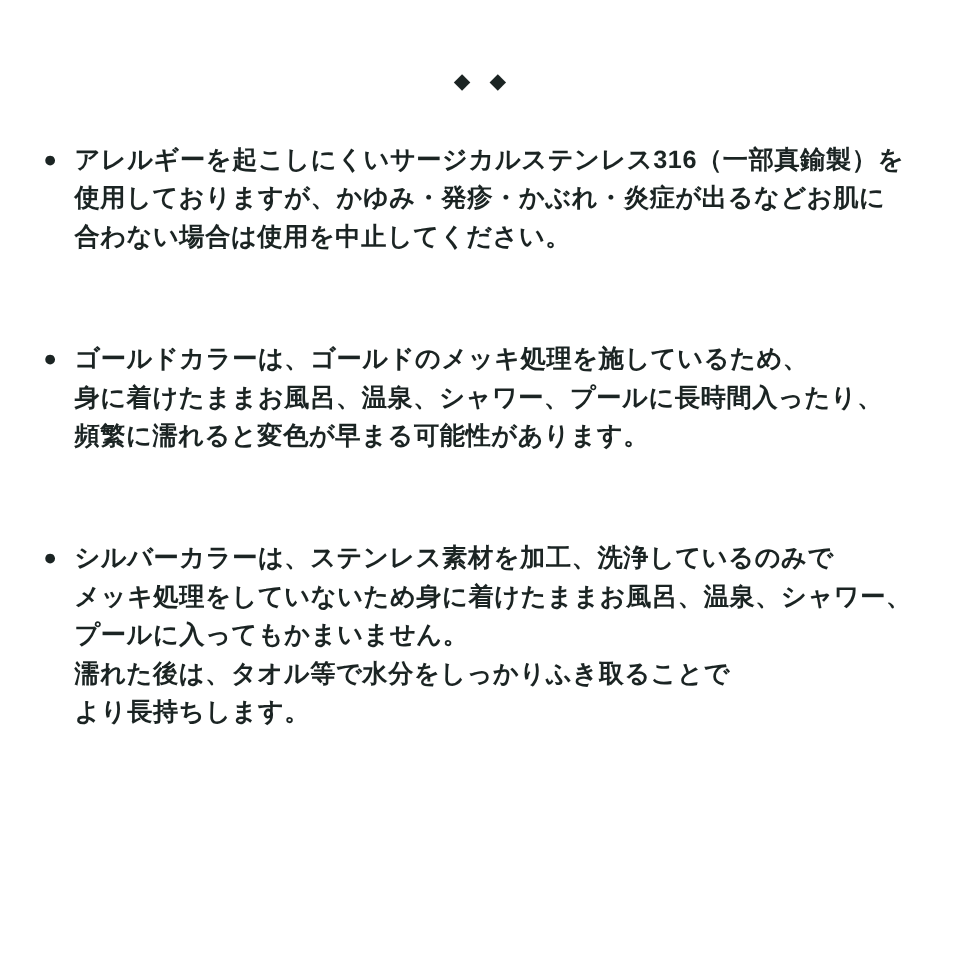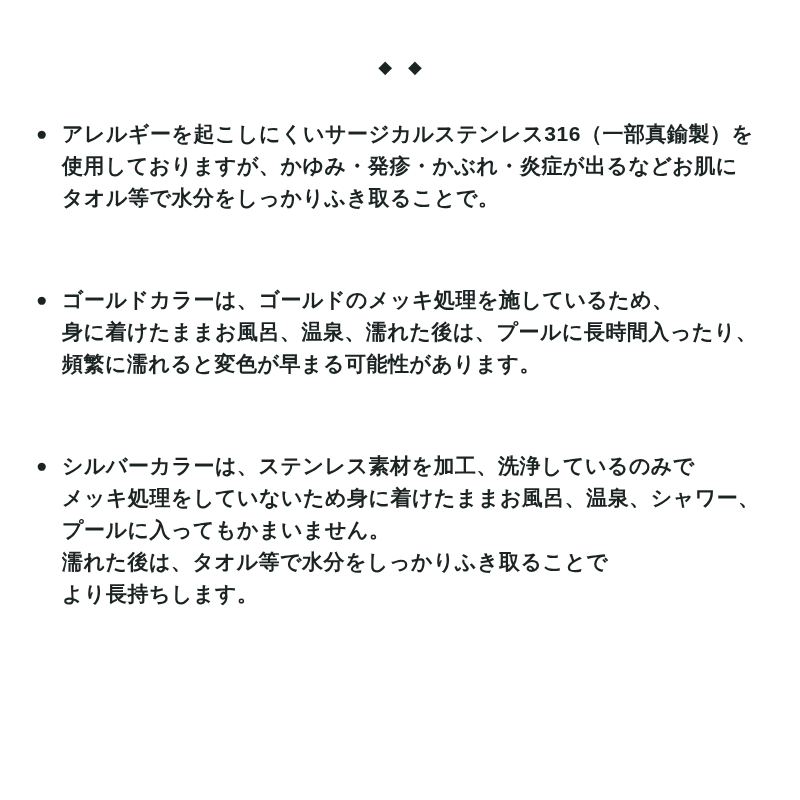--- a/index.html
+++ b/index.html
@@ -70,27 +70,27 @@
     <span class="diamond">◆</span>
     <span class="diamond">◆</span>
   </h1>
 
   <ul class="notices">
 
     <li class="notice">
       <span class="bullet">●</span>
       <p class="text">アレルギーを起こしにくいサージカルステンレス316（一部真鍮製）を
 使用しておりますが、かゆみ・発疹・かぶれ・炎症が出るなどお肌に
-タオル等で水分をしっかりふき取ることで。</p>
+合わない場合は使用を中止してください。</p>
     </li>
 
     <li class="notice">
       <span class="bullet">●</span>
       <p class="text">ゴールドカラーは、ゴールドのメッキ処理を施しているため、
-身に着けたままお風呂、温泉、濡れた後は、プールに長時間入ったり、
+身に着けたままお風呂、温泉、シャワー、プールに長時間入ったり、
 頻繁に濡れると変色が早まる可能性があります。</p>
     </li>
 
     <li class="notice">
       <span class="bullet">●</span>
       <p class="text">シルバーカラーは、ステンレス素材を加工、洗浄しているのみで
 メッキ処理をしていないため身に着けたままお風呂、温泉、シャワー、
 プールに入ってもかまいません。
 濡れた後は、タオル等で水分をしっかりふき取ることで
 より長持ちします。</p>

